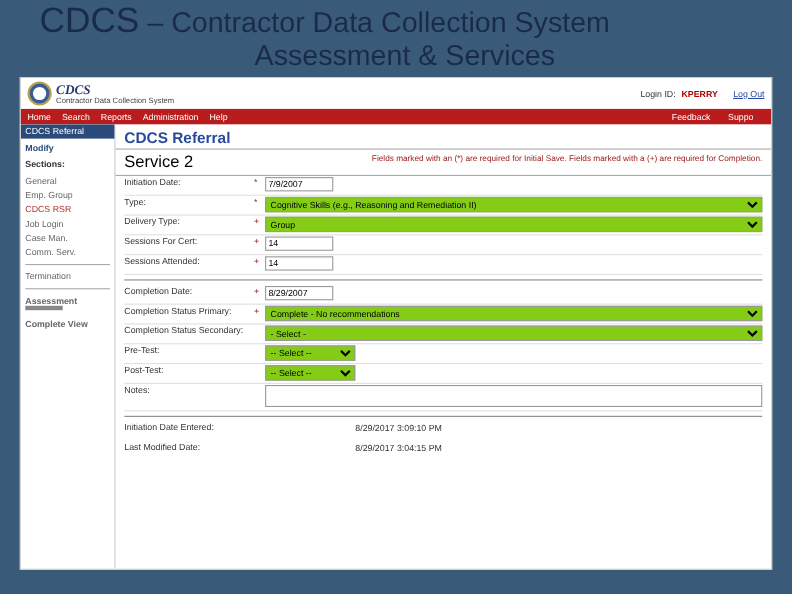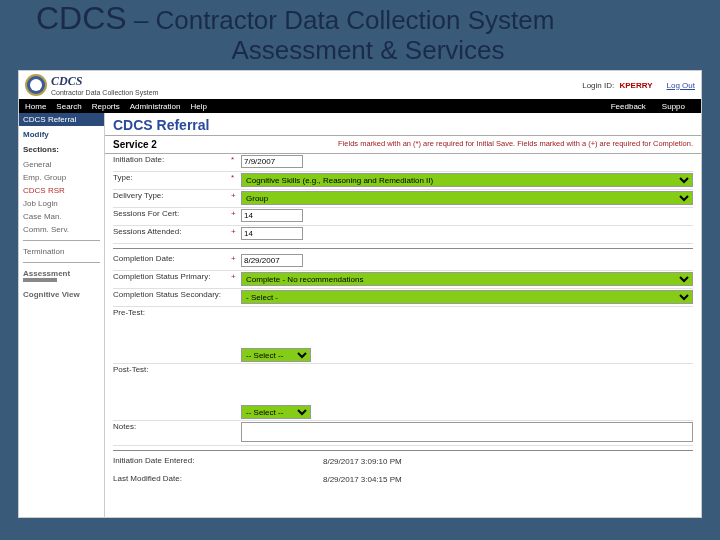--- a/index.html
+++ b/index.html
@@ -11,47 +11,47 @@
   .appbar { display:flex; align-items:center; border-bottom:0px solid #999; padding:2px 6px; height:28px; }
   .seal { width:22px; height:22px; border-radius:50%; background:#3a5a9a; border:2px solid #b4a04a; position:relative; margin-right:4px;}
   .seal::after{content:"";position:absolute;inset:3px;border-radius:50%;background:#fff;}
   .brand { display:flex; flex-direction:column; }
   .brand .b1 { font-family: "Times New Roman", serif; font-weight:bold; font-style:italic; font-size:12px; color:#2a3a6a; }
   .brand .b2 { font-size:7px; color:#444; }
   .spacer { flex:1; }
   .login { font-size:8px; color:#333; }
   .login .uid { color:#a00; font-weight:bold; margin-left:3px; }
   .logout { color:#2a4aaa; text-decoration:underline; margin-left:14px; font-size:8px;}
-  .menubar { background:#000000; color:#fff; display:flex; padding:2px 6px; font-size:8px; height:14px; align-items:center;}
+  .menubar { background:#b91c1c; color:#fff; display:flex; padding:2px 6px; font-size:8px; height:14px; align-items:center;}
   .menubar span { margin-right:10px; }
   .menubar .right { margin-left:auto; margin-right:16px;}
   .body { display:flex; flex:1; overflow:hidden; }
   .sidebar { width:86px; border-right:1px solid #ccc; padding:4px 4px; font-size:8px; color:#333; }
   .sb-head { background:#2a4a7a; color:#fff; padding:2px 4px; font-size:8px; margin:-4px -4px 4px -4px;}
   .sb-head2 { font-weight:bold; color:#2a4a7a; margin-bottom:4px;}
   .sb-sec { font-weight:bold; margin:6px 0 4px 0; color:#333;}
   .sb-item { padding:2px 0; color:#666; border-bottom:0; }
   .sb-item.sel { color:#b03030; }
   .sb-div { border-top:1px solid #aaa; margin:4px 0;}
   .sb-bold { font-weight:bold; }
   .sb-scroll { width:34px; height:4px; background:#888; margin-top:-2px; margin-bottom:6px;}
   .main { flex:1; display:flex; flex-direction:column; }
   .main-title { color:#2a4a9a; font-size:14px; font-weight:600; padding:4px 8px 2px 8px; border-bottom:1px solid #aaa;}
   .svcbar { display:flex; border-bottom:1px solid #aaa; }
-  .svcbar .svc { font-weight:bold; font-size:10px; padding:3px 8px; }
+  .svcbar .svc { font-weight:normal; font-size:15px; padding:3px 8px; }
   .svcbar .req { flex:1; text-align:right; color:#a02020; font-size:7.5px; padding:3px 8px; }
   .form { padding:0 8px 4px 8px; }
   .row { display:flex; align-items:flex-start; border-bottom:1px solid #e0e0e0; min-height:18px; padding:1px 0;}
   .row.nobd { border-bottom:none;gap:41px; }
   .lab { width:118px; font-size:8px; color:#333; }
   .mark { width:10px; color:#a02020; font-size:8px; text-align:left;}
   .val { flex:1; }
   .val input[type=text]{ width:62px; font-size:8px; height:13px; border:1px solid #999; padding:0 2px;}
   .val select{ font-size:8px; height:14px; border:1px solid #999; width:100%; background:#84cc16;}
-  .val select.narrow{ width:70px;margin-top:40px; }
+  .val select.narrow{ width:82px; }
   .val .plain { font-size:8px; color:#333; }
   .val textarea{ width:100%; height:20px; font-size:8px; border:1px solid #999; resize:none;}
   .hr { border-top:1px solid #888; margin:4px 0;}
 </style>
 </head>
 <body>
 
 <div class="slide-title">
   <span class="big">CDCS</span><span> – </span><span>Contractor Data Collection System</span>
   <span class="sub">Assessment &amp; Services</span>
@@ -91,21 +91,21 @@
       <div class="sb-item">Emp. Group</div>
       <div class="sb-item sel">CDCS RSR</div>
       <div class="sb-item">Job Login</div>
       <div class="sb-item">Case Man.</div>
       <div class="sb-item">Comm. Serv.</div>
       <div class="sb-div"></div>
       <div class="sb-item">Termination</div>
       <div class="sb-div"></div>
       <div class="sb-item sb-bold">Assessment</div>
       <div class="sb-scroll"></div>
-      <div class="sb-item sb-bold">Cognitive View</div>
+      <div class="sb-item sb-bold">Complete View</div>
     </div>
 
     <div class="main">
       <div class="main-title">CDCS Referral</div>
       <div class="svcbar">
         <div class="svc">Service 2</div>
         <div class="req">Fields marked with an (*) are required for Initial Save. Fields marked with a (+) are required for Completion.</div>
       </div>
 
       <div class="form">

